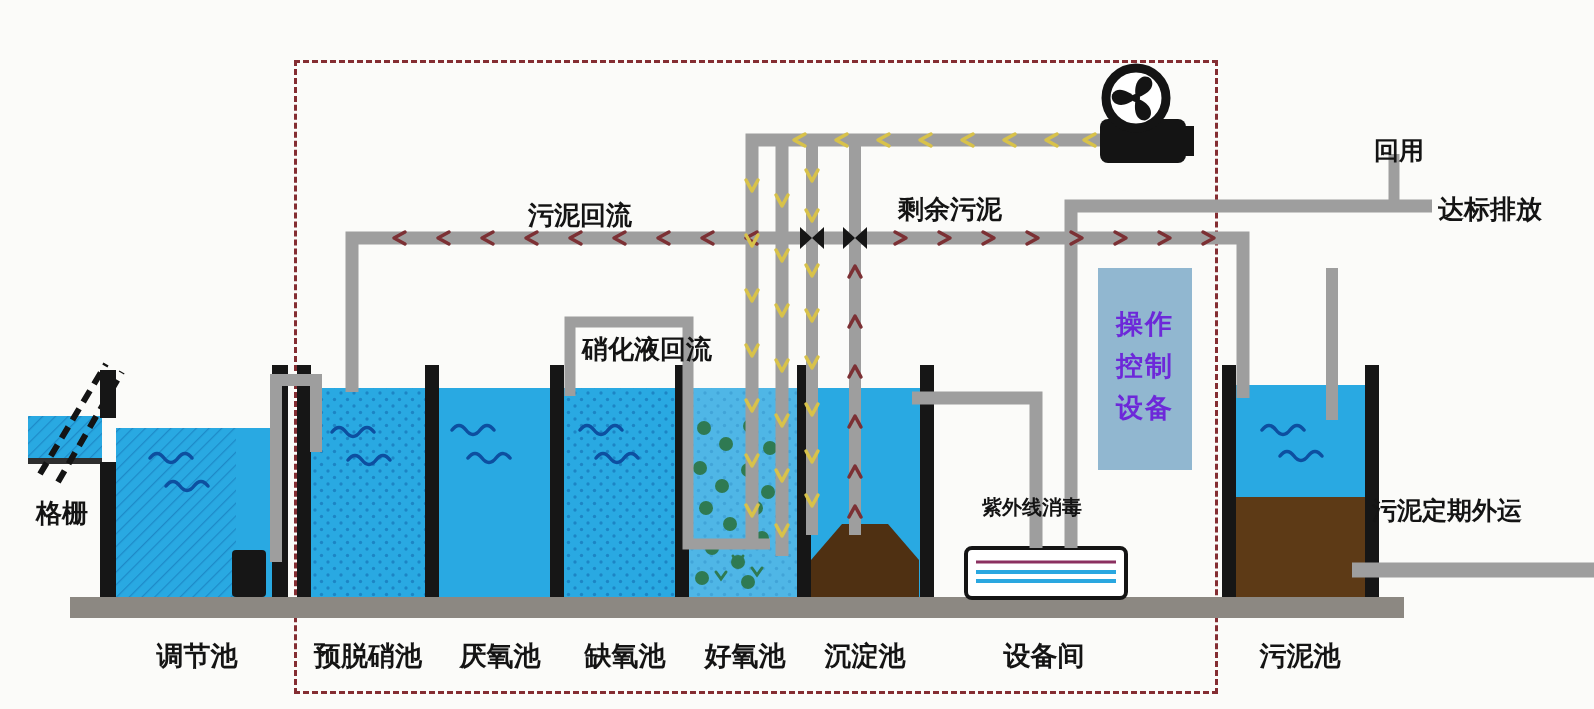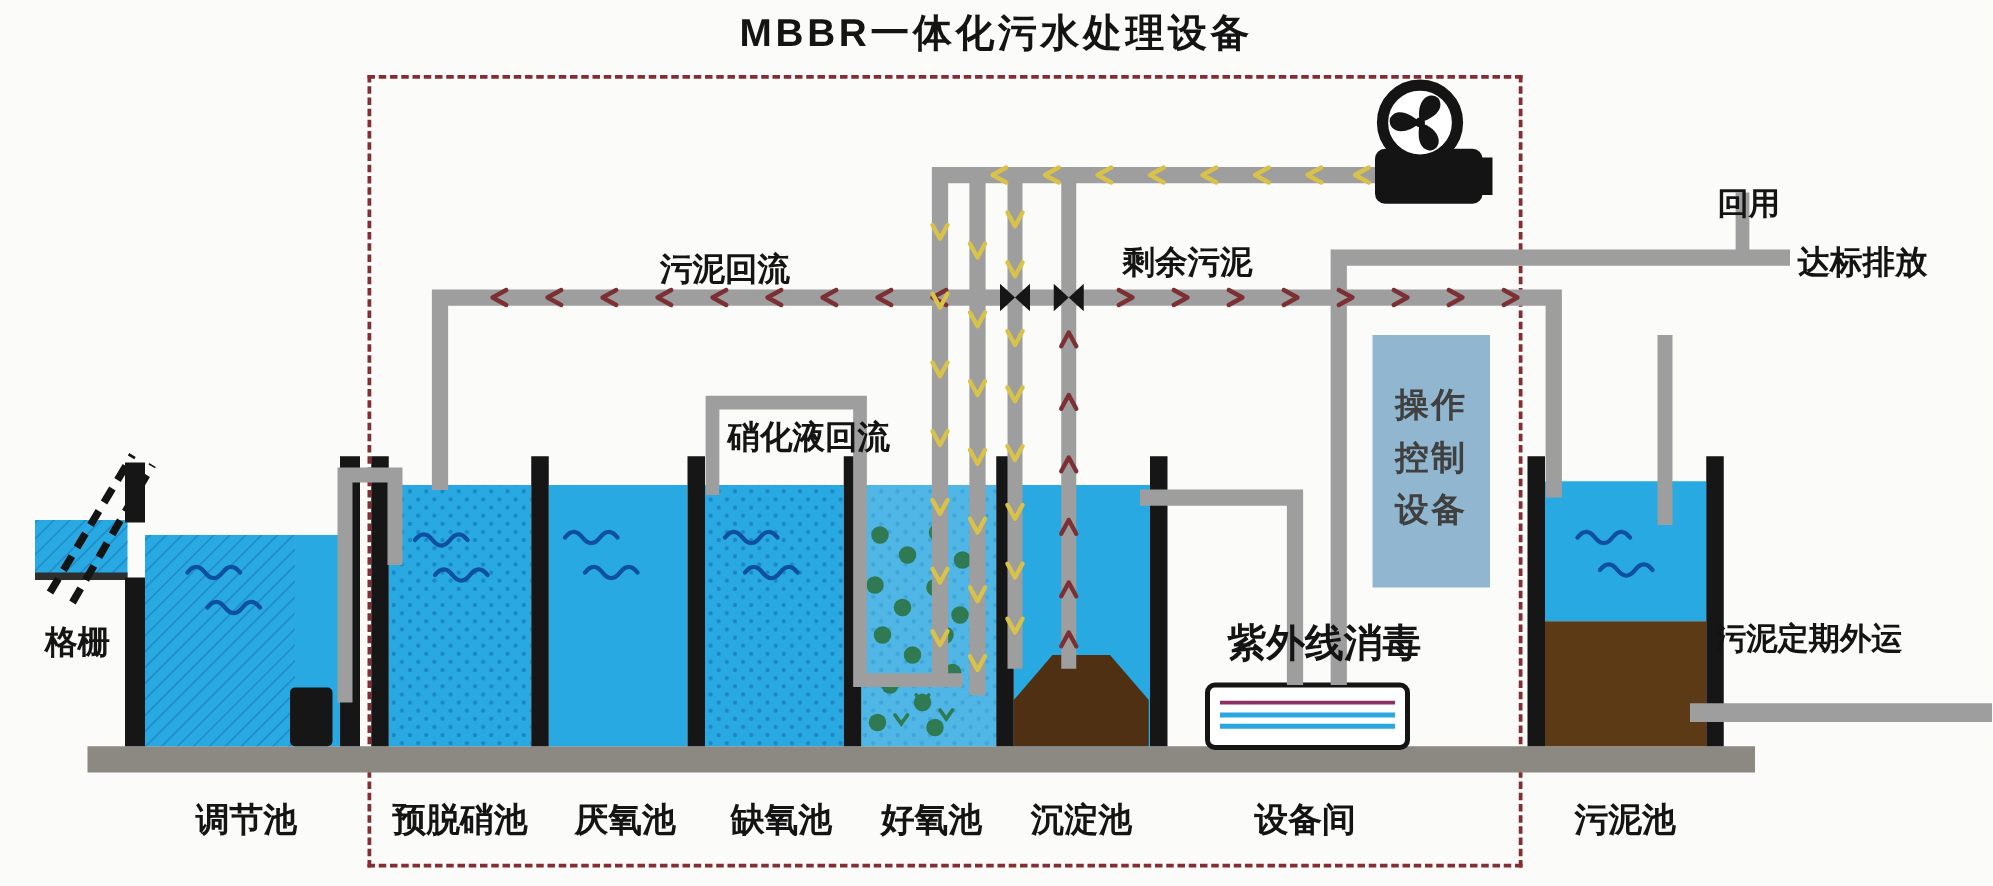--- a/index.html
+++ b/index.html
@@ -27,29 +27,29 @@
   .wave-use{stroke:var(--wave-blue,#0d4fa0);fill:none;stroke-width:3.5;stroke-linecap:round;}
   .arrow-air{stroke:var(--arrow-air,#d8c24a);fill:none;stroke-width:3.5;stroke-linecap:round;stroke-linejoin:round;}
   .arrow-sludge{stroke:var(--arrow-sludge,#7c3034);fill:none;stroke-width:3.5;stroke-linecap:round;stroke-linejoin:round;}
   
   .lbl{position:absolute;z-index:3;font-size:26px;font-weight:600;color:#141414;white-space:nowrap;}
   .title{left:0;right:0;top:6px;text-align:center;font-size:31px;font-weight:700;letter-spacing:3px;white-space:nowrap;}
   .blower-lbl{left:928px;top:84px;}
   .sludge-return-lbl{left:528px;top:198px;}
   .excess-lbl{left:898px;top:192px;}
   .nitri-lbl{left:582px;top:294px;margin-top:38px;}
-  .reuse-lbl{left:1374px;top:134px;font-size:25px;margin-top:12px;}
+  .reuse-lbl{left:1374px;top:134px;font-size:25px;}
   .discharge-lbl{left:1438px;top:192px;}
   .supernatant-lbl{left:1348px;top:274px;font-size:25px;line-height:1.3;white-space:pre-line;}
-  .uv-lbl{left:982px;top:494px;font-size:31px;}
+  .uv-lbl{left:982px;top:494px;font-size:20px;}
   .screen-lbl{left:36px;top:496px;}
   .sludge-out-lbl{left:1372px;top:494px;font-size:25px;}
   .ctrl-text{
     left:1098px;top:268px;width:94px;height:198px;display:flex;align-items:center;
-    justify-content:center;text-align:center;white-space:pre-line;color:#404040;
+    justify-content:center;text-align:center;white-space:pre-line;color:#6d28d9;
     font-size:27px;line-height:1.55;letter-spacing:2px;font-weight:600;
   }
   .tank-lbl{top:638px;transform:translateX(-50%);font-size:27px;font-weight:600;}
 </style>
 </head>
 <body>
 
 <div id="stage">
 
   <div class="dashed-box"></div>
@@ -264,21 +264,20 @@
       <g transform="translate(1136,98)">
         <circle r="30" fill="#ffffff" stroke="#141414" stroke-width="9"></circle>
         <path fill="#141414" d="M0 0 C-4 -18 8 -26 15 -19 C20 -10 10 -3 0 0 Z"></path>
         <path fill="#141414" transform="rotate(120)" d="M0 0 C-4 -18 8 -26 15 -19 C20 -10 10 -3 0 0 Z"></path>
         <path fill="#141414" transform="rotate(240)" d="M0 0 C-4 -18 8 -26 15 -19 C20 -10 10 -3 0 0 Z"></path>
         <circle r="4" fill="#141414"></circle>
       </g>
     </g>
   </svg>
 
-  <div class="lbl title">MBBR一体化污水处理设备</div>
   <div class="lbl sludge-return-lbl">污泥回流</div>
   <div class="lbl excess-lbl">剩余污泥</div>
   <div class="lbl nitri-lbl">硝化液回流</div>
   <div class="lbl reuse-lbl">回用</div>
   <div class="lbl discharge-lbl">达标排放</div>
   <div class="lbl uv-lbl">紫外线消毒</div>
   <div class="lbl screen-lbl">格栅</div>
   <div class="lbl sludge-out-lbl">污泥定期外运</div>
   <div class="lbl ctrl-text">操作
 控制

